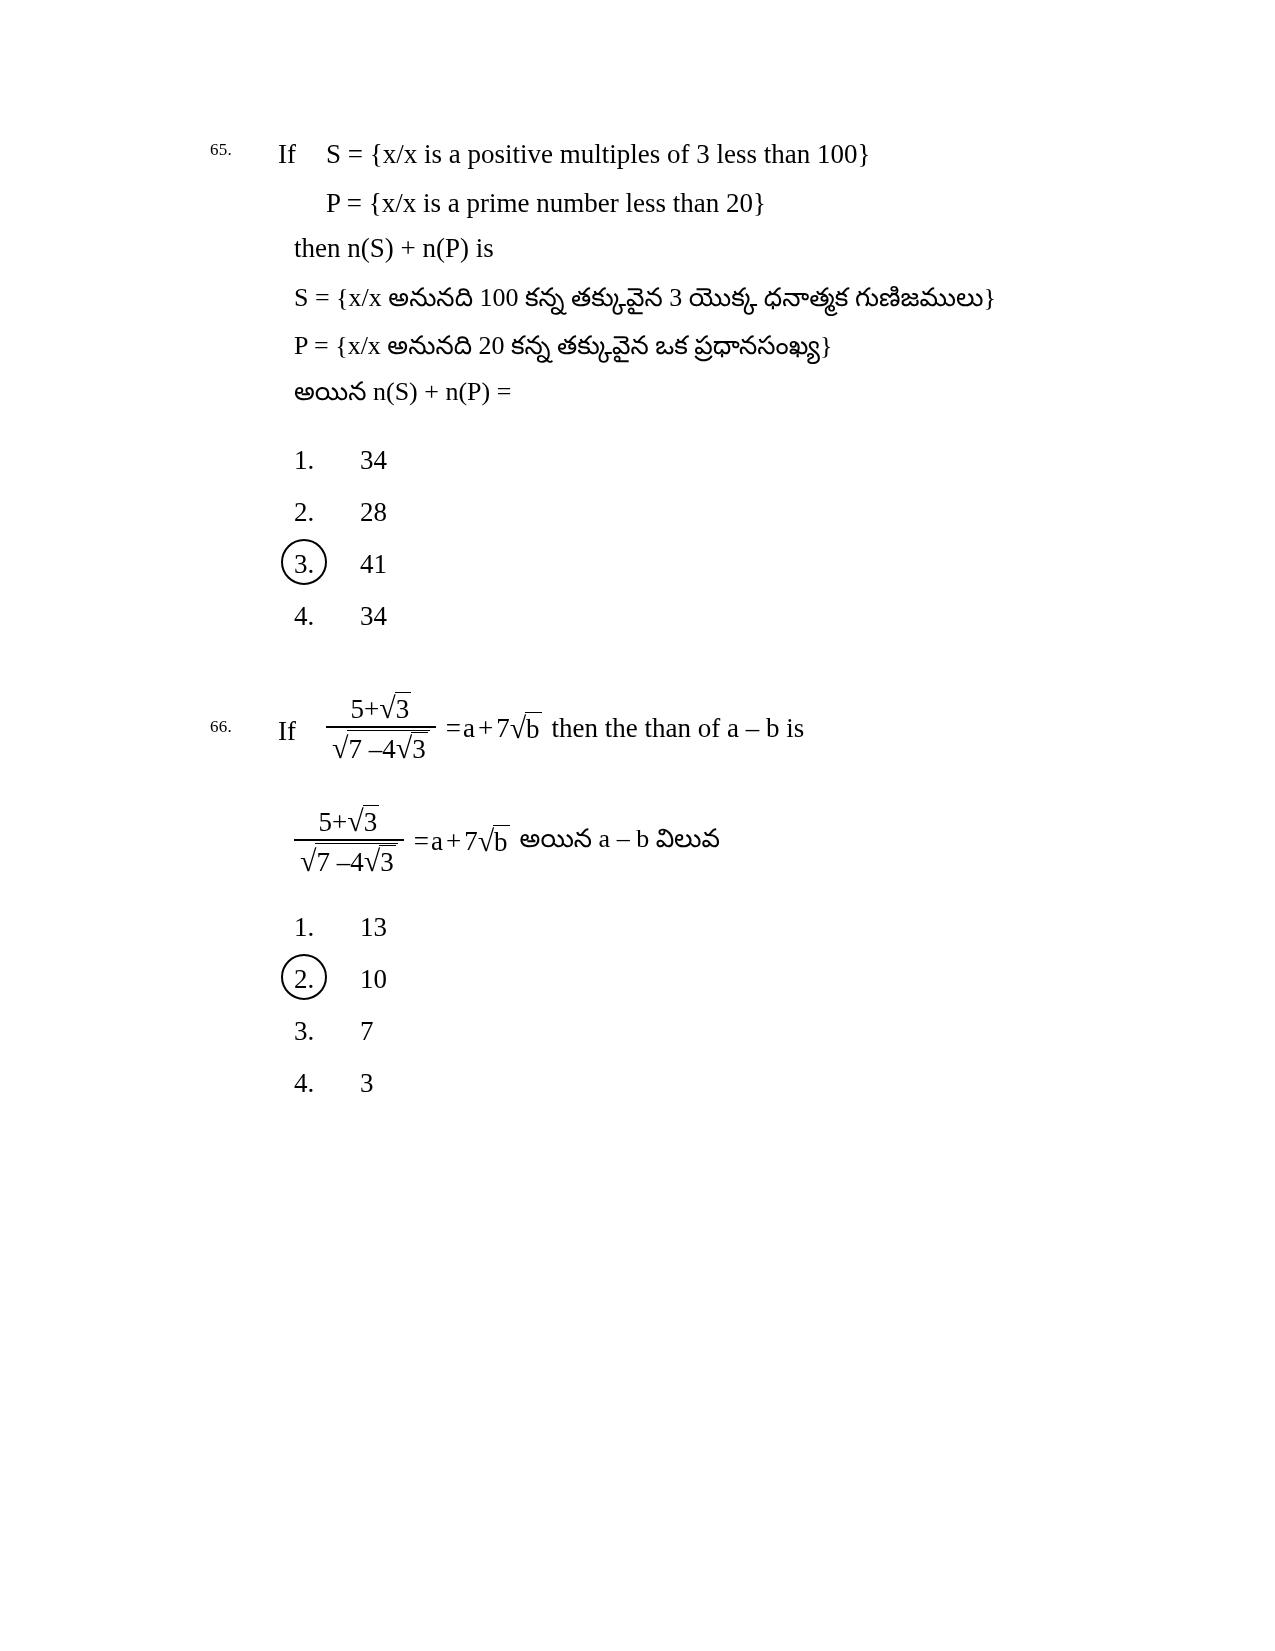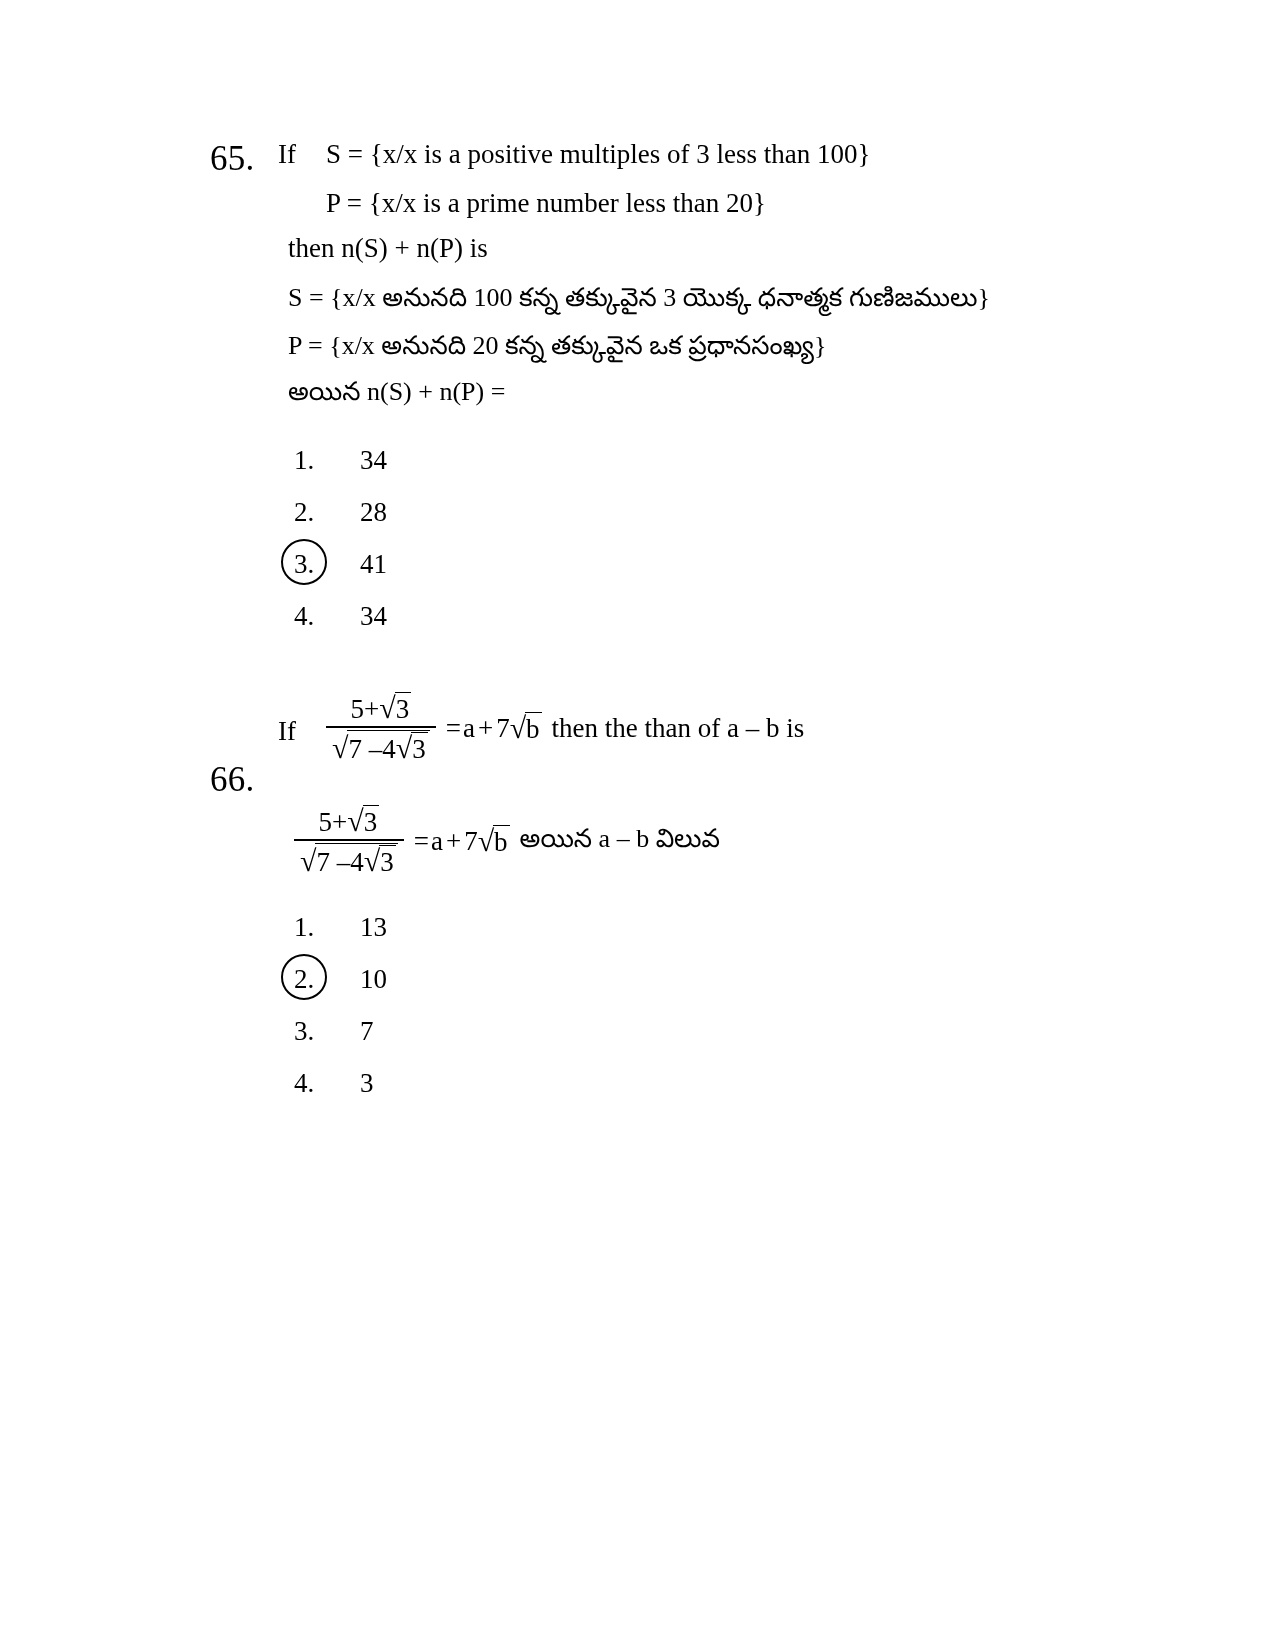--- a/index.html
+++ b/index.html
@@ -26,40 +26,40 @@
     position: absolute;
     left: 0;
     right: 0;
   }
   .q65 { top: 133px; }
   .q66 { top: 700px; }
 
   .qnum {
     position: absolute;
     left: 210px;
-    font-size: 35px;
+    font-size: 17px;
     line-height: 1;
     letter-spacing: 0.3px;
   }
 
   .line {
     position: absolute;
     font-size: 27px;
     line-height: 1.0;
     white-space: nowrap;
   }
   .en { font-family: "Liberation Serif", "DejaVu Serif", serif; }
   .te {
     font-family: "Liberation Serif", "DejaVu Sans", sans-serif;
     font-size: 26px;
   }
 
   
   .col-if   { left: 278px; }
-  .col-body { left: 288px; }
+  .col-body { left: 294px; }
 
   
   .options {
     position: absolute;
     left: 278px;
   }
   .opt {
     position: relative;
     height: 52px;
   }
@@ -188,21 +188,21 @@
       <div class="opt">
         <div class="opt-marker">4.</div>
         <div class="opt-value">34</div>
       </div>
 
     </div>
   </div>
 
   <div class="question q66">
 
-    <div class="qnum" style="top:18px;margin-top:44px;">66.</div>
+    <div class="qnum" style="top:18px;">66.</div>
 
     <div class="line en col-if" style="top:18px;">If</div>
 
     <div class="mathline" style="left:322px; top:-8px;">
 
       <span class="frac">
         <span class="num">
           <span>5</span><span>+</span><span class="rad">
               <span class="sign">√</span>
               <span class="body">3</span>

